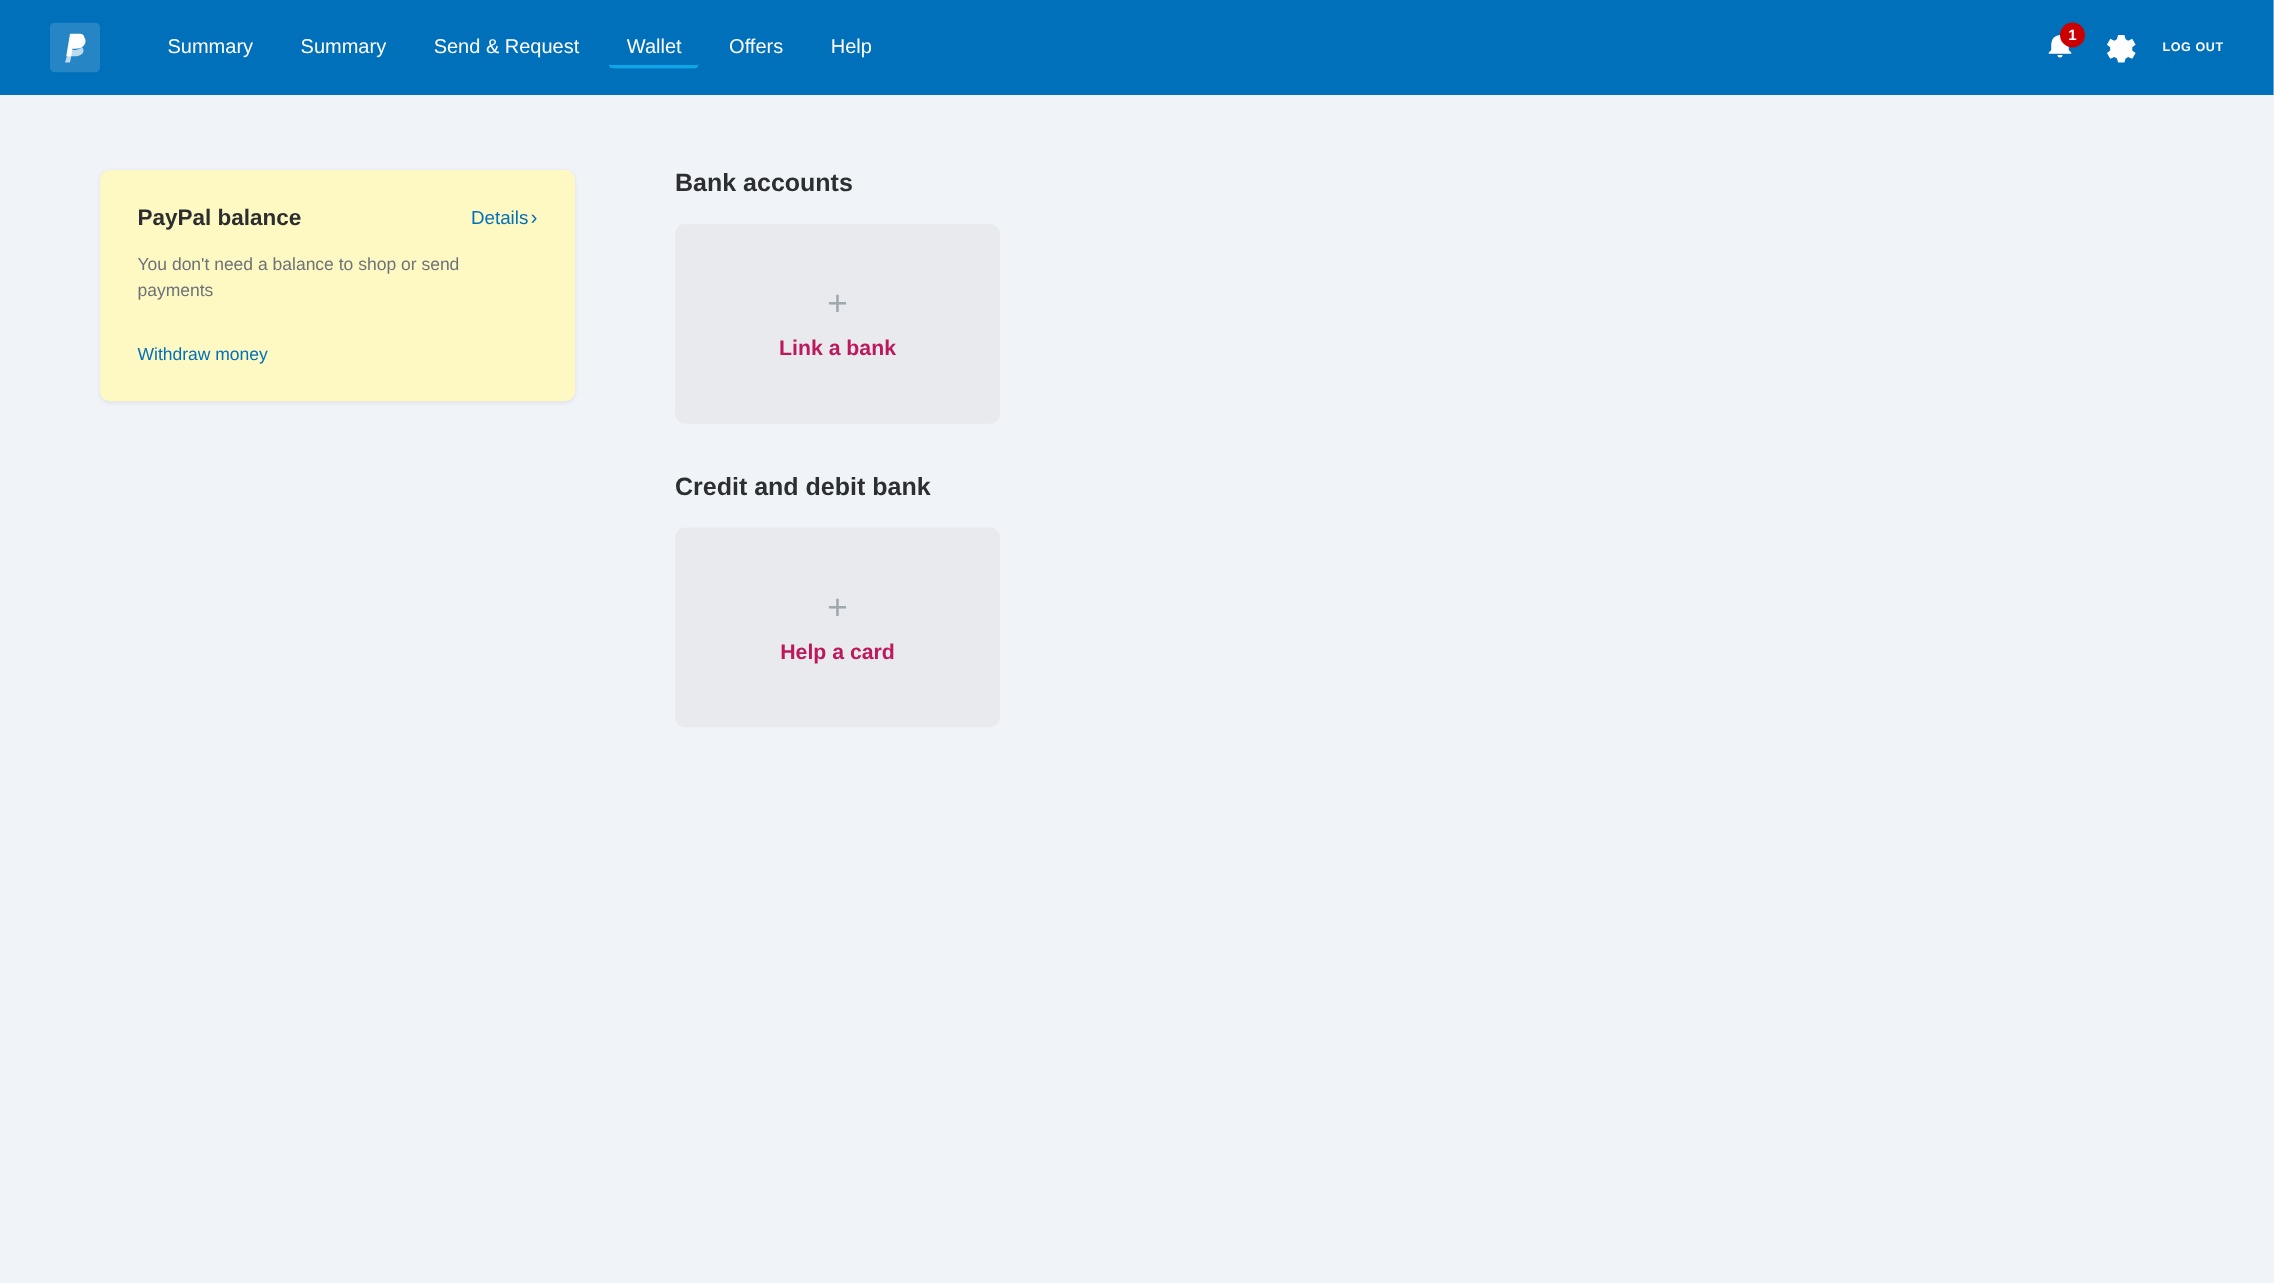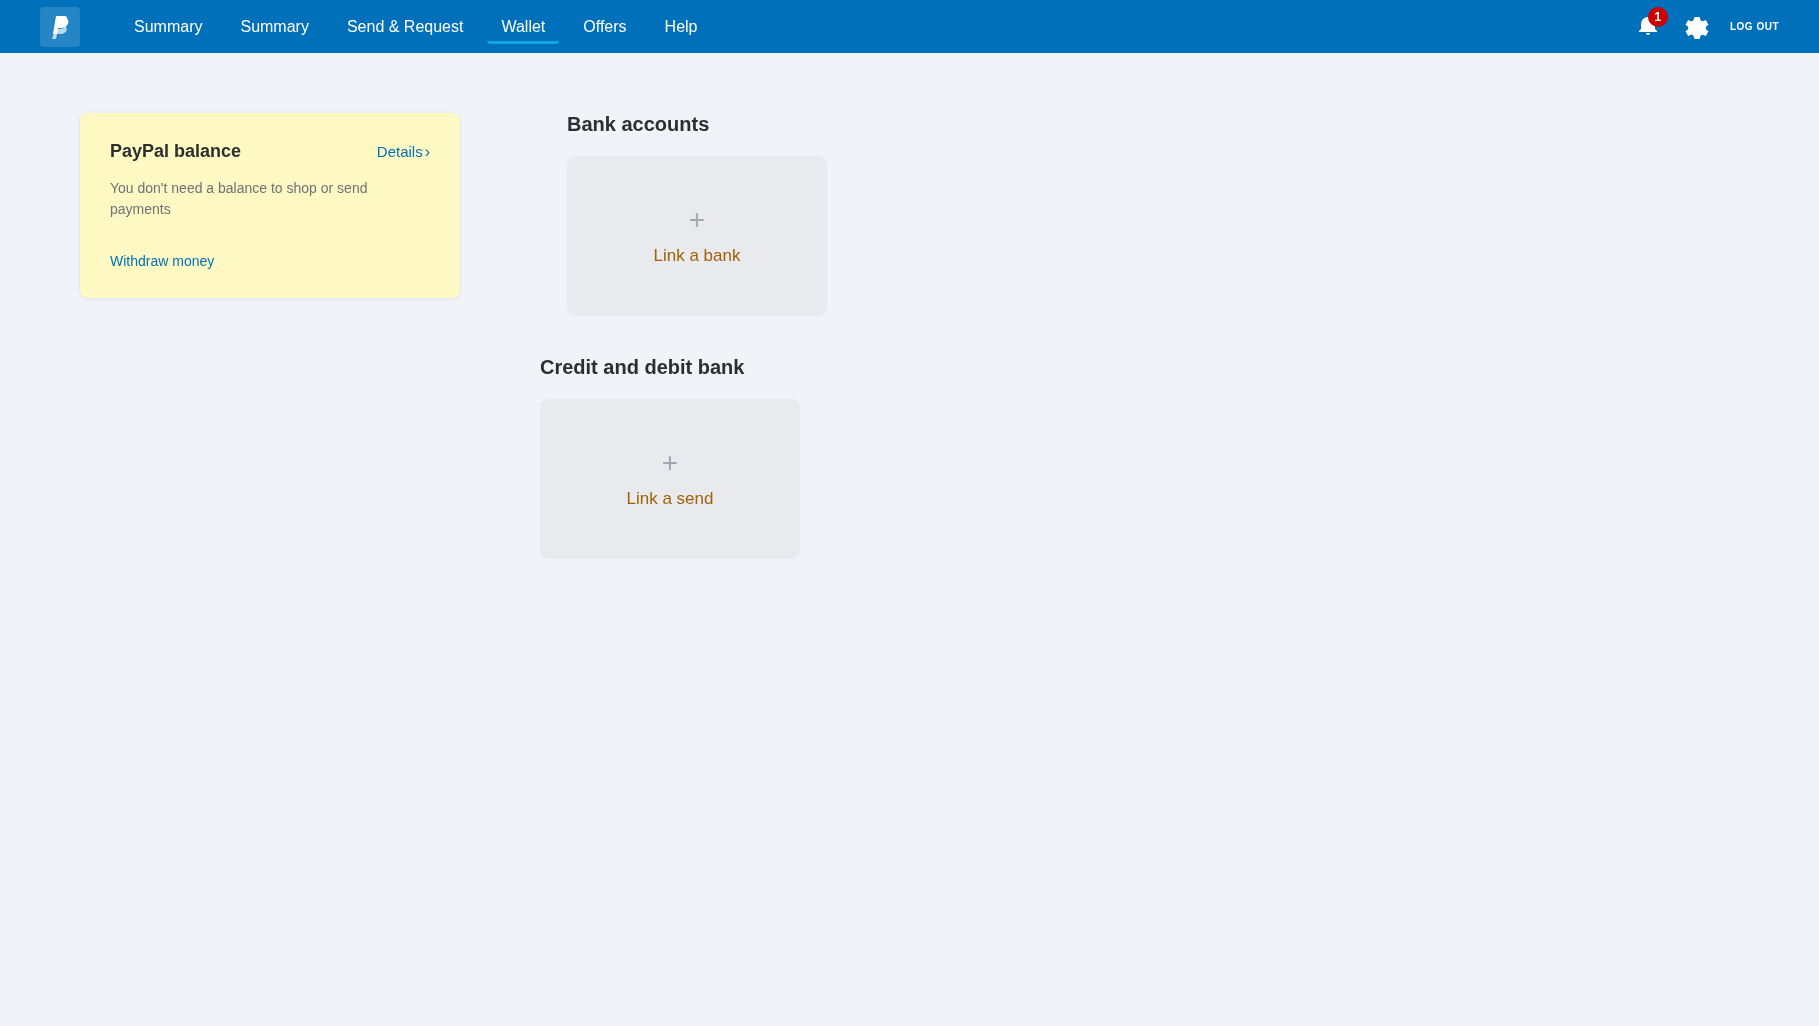--- a/index.html
+++ b/index.html
@@ -14,21 +14,21 @@
       min-height: 1026px;
       width: 1819px;
     }
 
     
     .navbar {
       background-color: #0070ba;
       display: flex;
       align-items: center;
       padding: 0 40px;
-      height: 53px;
+      height: 76px;
       width: 100%;
       text-align: center;
     }
 
     .navbar-logo {
       display: flex;
       align-items: center;
       margin-right: 40px;
     }
 
@@ -206,28 +206,27 @@
     }
 
     .add-icon {
       color: #a0a8b0;
       font-size: 28px;
       font-weight: 300;
       line-height: 1;
     }
 
     .add-label {
-      color: #a16207;
+      color: #be185d;
       font-size: 17px;
-      font-weight: 400;
+      font-weight: 700;
     }
 
     .section-gap {
       margin-bottom: 40px;
-      margin-left: 27px;
     }
   </style>
 </head>
 <body>
 
 <nav class="navbar">
   <div class="navbar-logo">
     <svg class="paypal-logo-icon" viewBox="0 0 40 40" fill="none" xmlns="http://www.w3.org/2000/svg">
       <rect width="40" height="40" rx="4" fill="white" opacity="0.15"></rect>
       <path d="M27.5 12c1.5 2 1.2 5-1 7-1.5 1.4-3.8 2-6.5 2H18l-1 6H13l3-18h7.5c2 0 3.5.5 4 3z" fill="white"></path>
@@ -285,18 +284,18 @@
       <div class="add-card">
         <span class="add-icon">+</span>
         <span class="add-label">Link a bank</span>
       </div>
     </div>
 
     <div>
       <h2 class="section-title">Credit and debit bank</h2>
       <div class="add-card">
         <span class="add-icon">+</span>
-        <span class="add-label">Link a send</span>
+        <span class="add-label">Help a card</span>
       </div>
     </div>
 
   </div>
 </div>
 
 </body></html>

